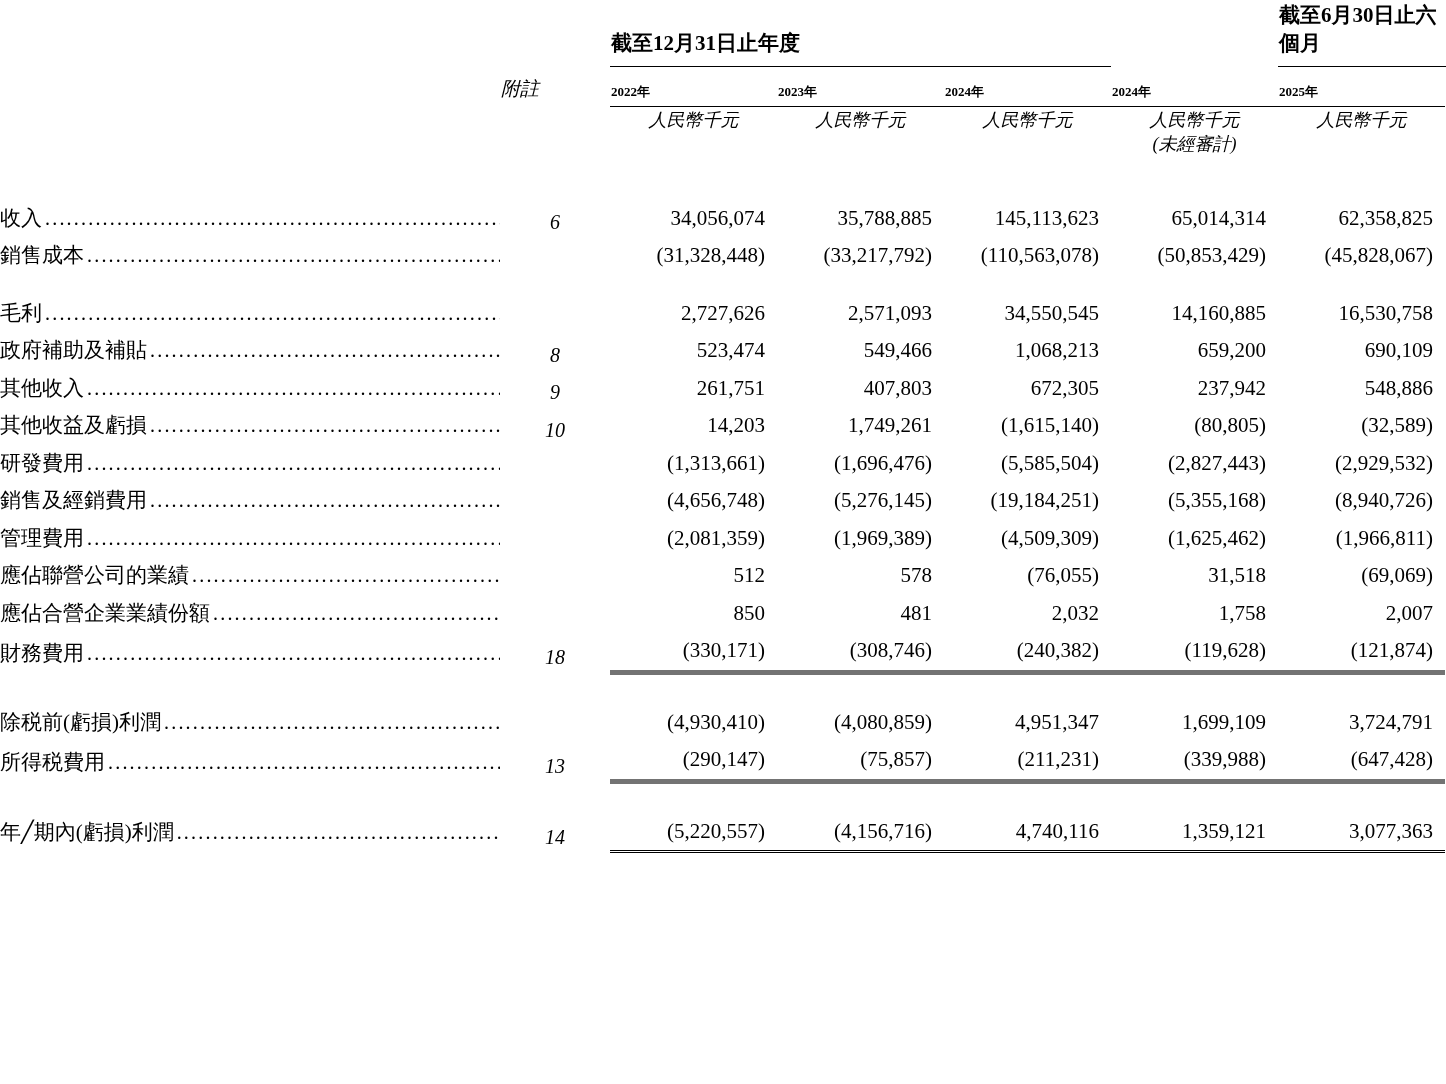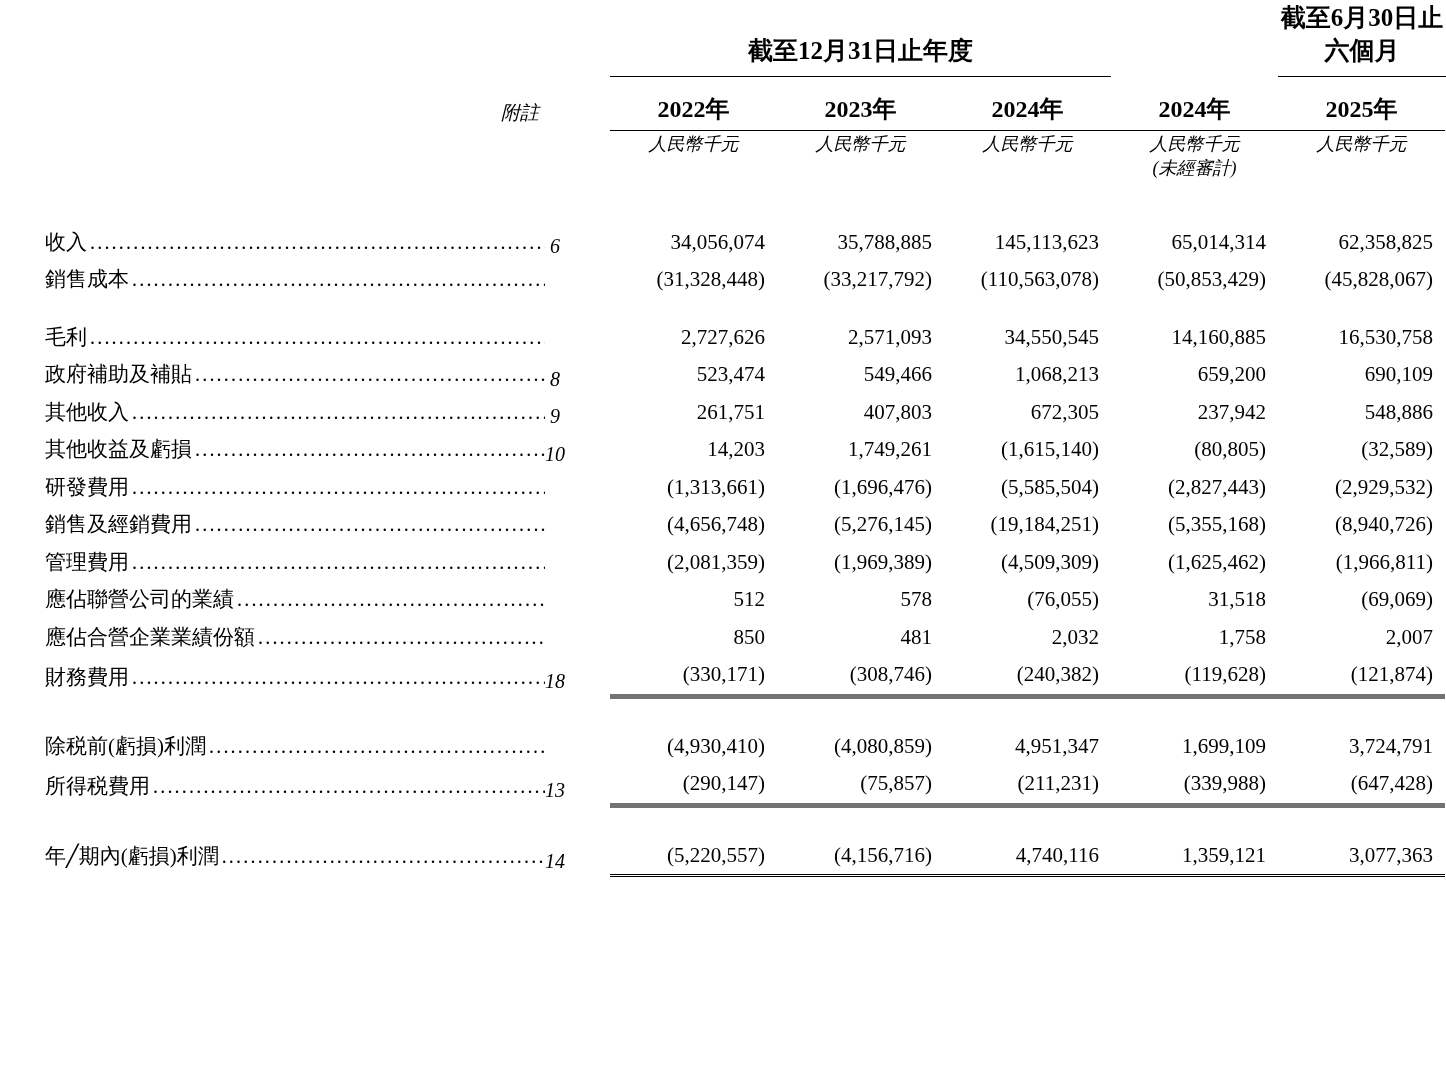--- a/index.html
+++ b/index.html
@@ -28,36 +28,36 @@
     table-layout: fixed;
     font-size: 20px;
   }
 
   col.c-label { width: 500px; }
   col.c-note  { width: 110px; }
   col.c-num   { width: 167px; }
 
   
   .hdr-group {
-    text-align: center;
-    font-size: 25px;
+    text-align: left;
+    font-size: 21px;
     font-weight: bold;
     padding-bottom: 4px;
     vertical-align: bottom;
   }
   .hdr-group .line {
     display: block;
     padding-bottom: 5px;
   }
   .grp-rule {
     border-bottom: 1.3px solid #000;
   }
   .hdr-year {
-    text-align: center;
-    font-size: 24px;
+    text-align: left;
+    font-size: 13px;
     font-weight: bold;
     padding-top: 16px;
     padding-bottom: 5px;
     vertical-align: bottom;
   }
   .yr-rule {
     border-bottom: 1px solid #000;
   }
   .hdr-unit {
     text-align: center;
@@ -81,21 +81,20 @@
     white-space: nowrap;
     padding: 3px 0 3px 0;
     vertical-align: bottom;
     line-height: 1.5;
   }
   .lbl-wrap {
     display: flex;
     align-items: baseline;
     width: 500px;
     overflow: hidden;
-    padding-left: 45px;
   }
   .lbl-text { flex: 0 0 auto; }
   .dots {
     flex: 1 1 auto;
     overflow: hidden;
     white-space: nowrap;
     letter-spacing: 2.2px;
     font-size: 20px;
     padding-left: 3px;
     color: #000;

